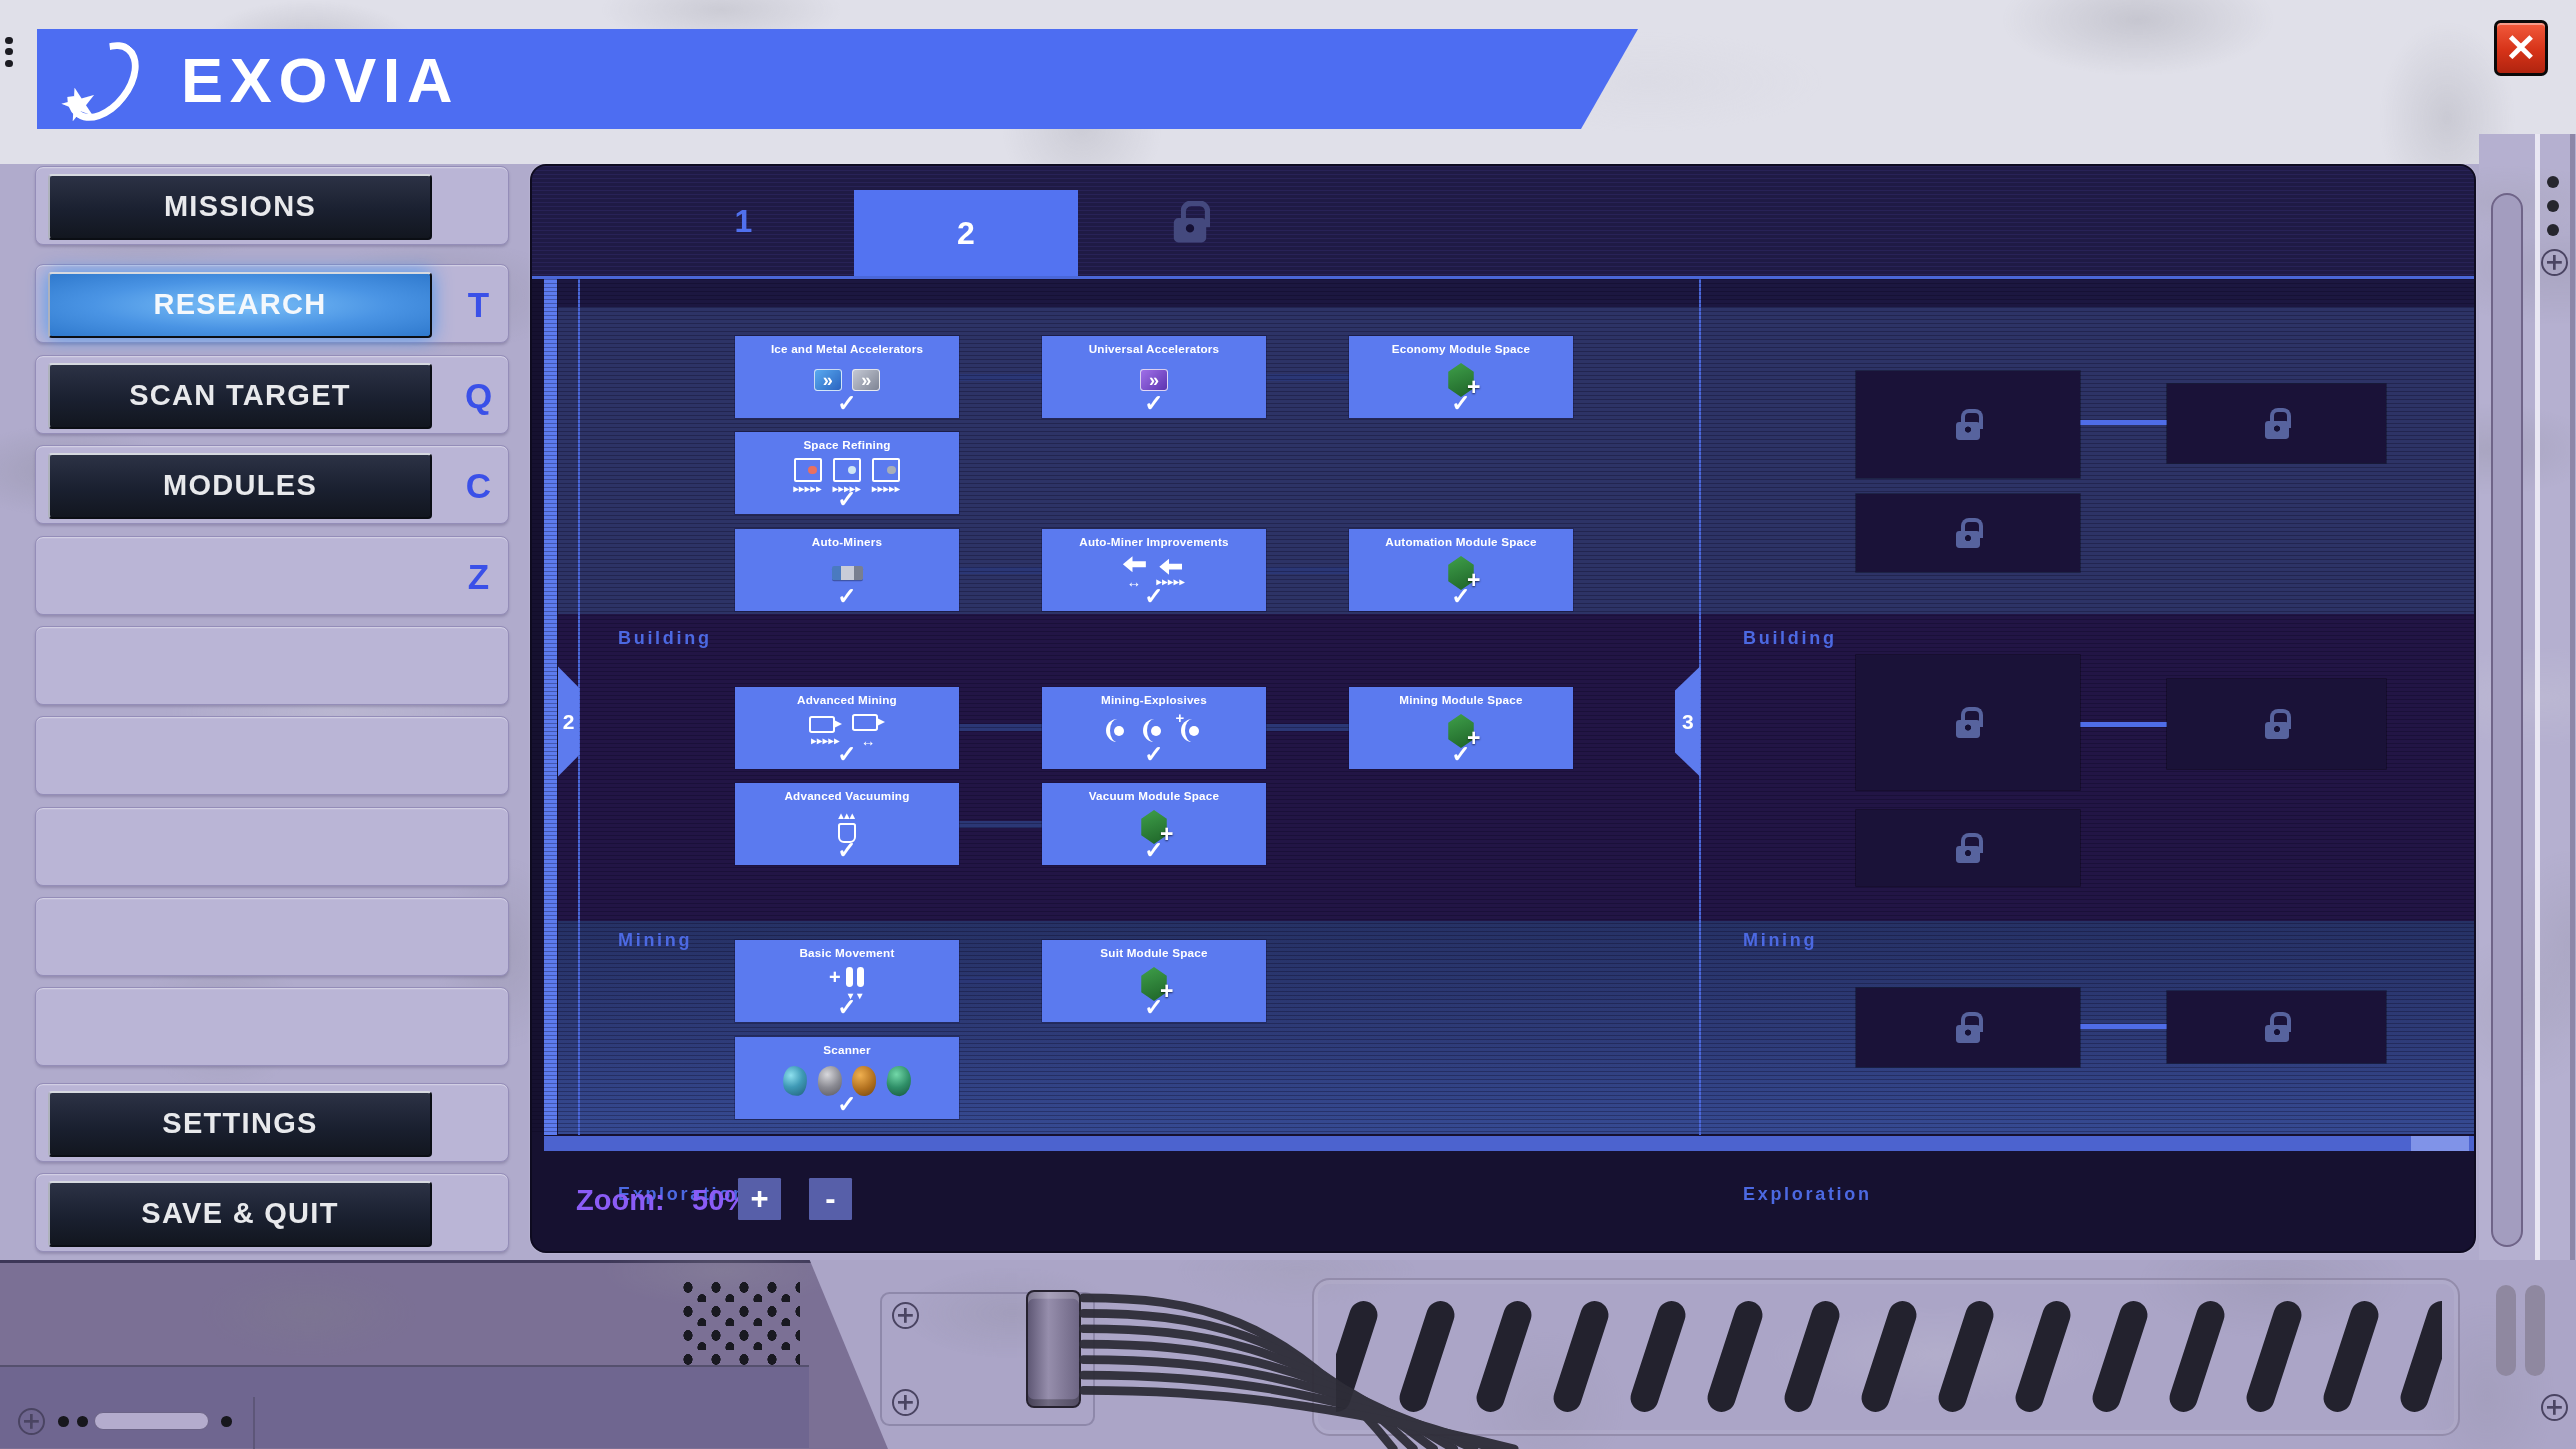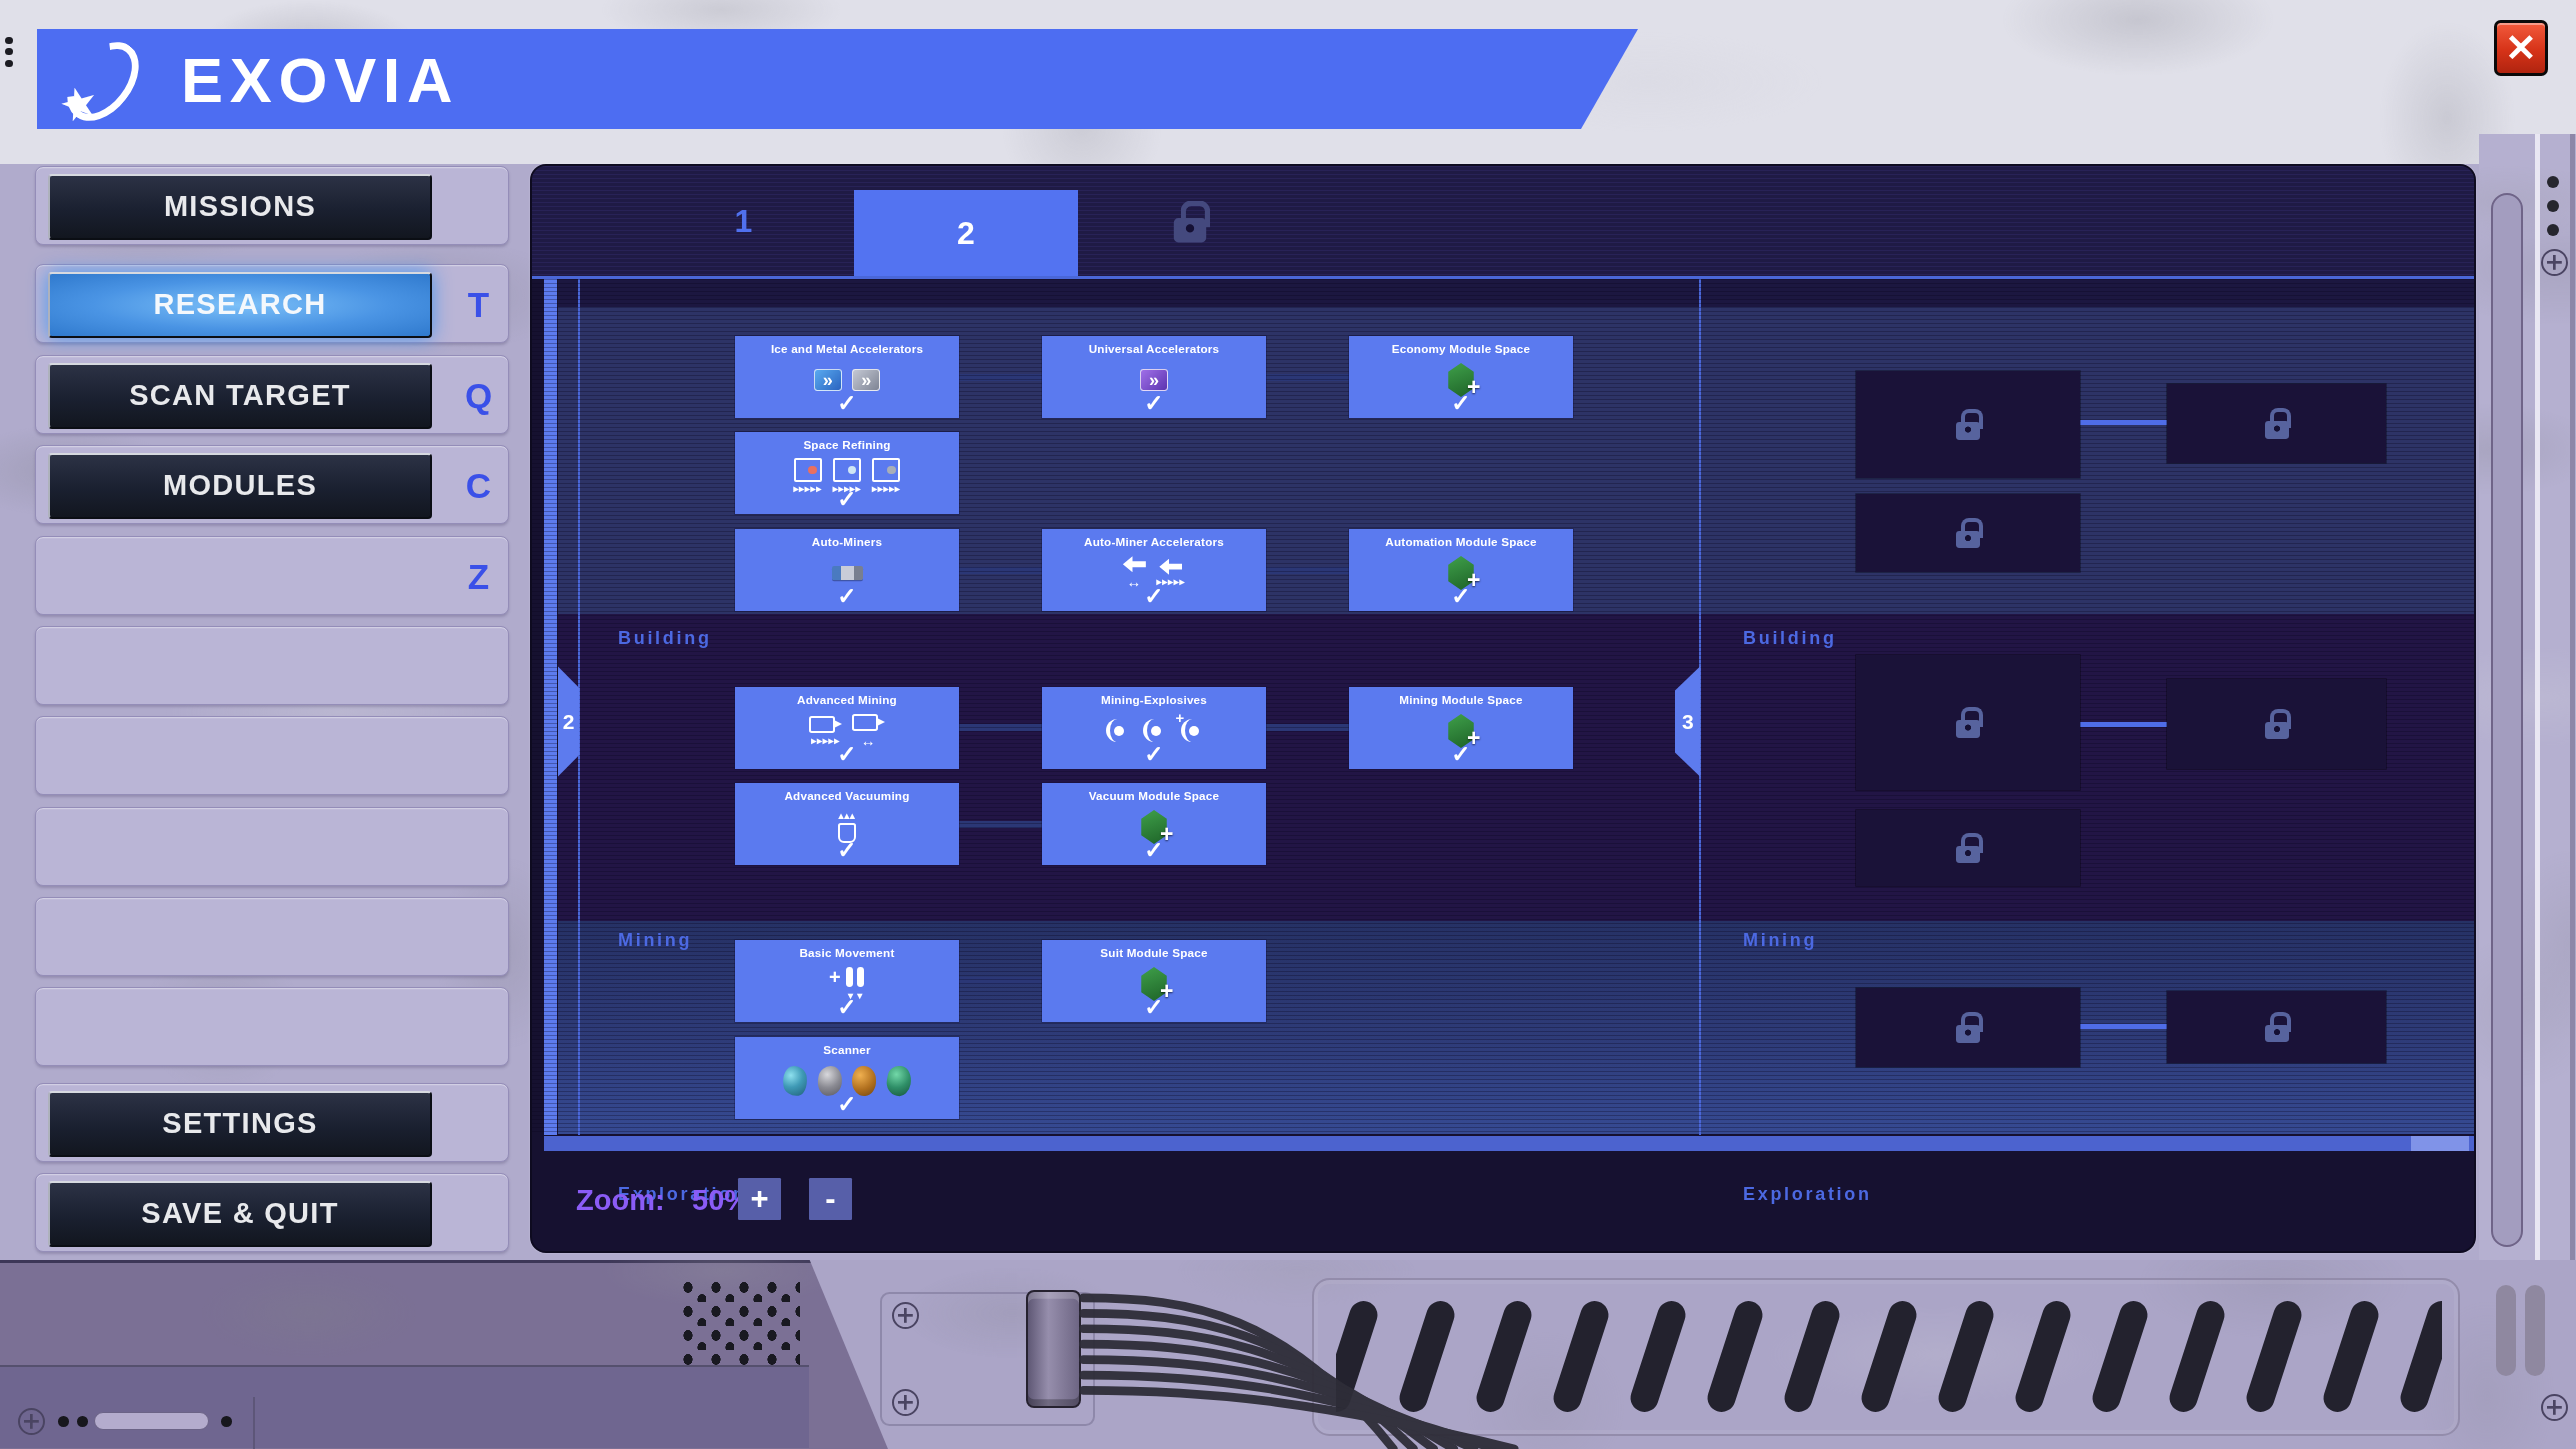--- a/index.html
+++ b/index.html
@@ -298,21 +298,21 @@
     <div class="chk">✓</div>
   </div>
   <div class="node" style="left:203px;top:363px">
     <div class="nt">Auto-Miners</div>
     <div class="ics">
         <span class="minerdev"></span>
       </div>
     <div class="chk">✓</div>
   </div>
   <div class="node" style="left:510px;top:363px">
-    <div class="nt">Auto-Miner Accelerators</div>
+    <div class="nt">Auto-Miner Improvements</div>
     <div class="ics">
       <span class="icostack">
         <span class="funnel"></span>
           <span class="sub" style="font-size:14.8px">↔</span>
       </span>
       <span class="icostack">
         <span class="funnel"></span>
           <span class="sub">▸▸▸▸▸</span>
       </span>
     </div>

